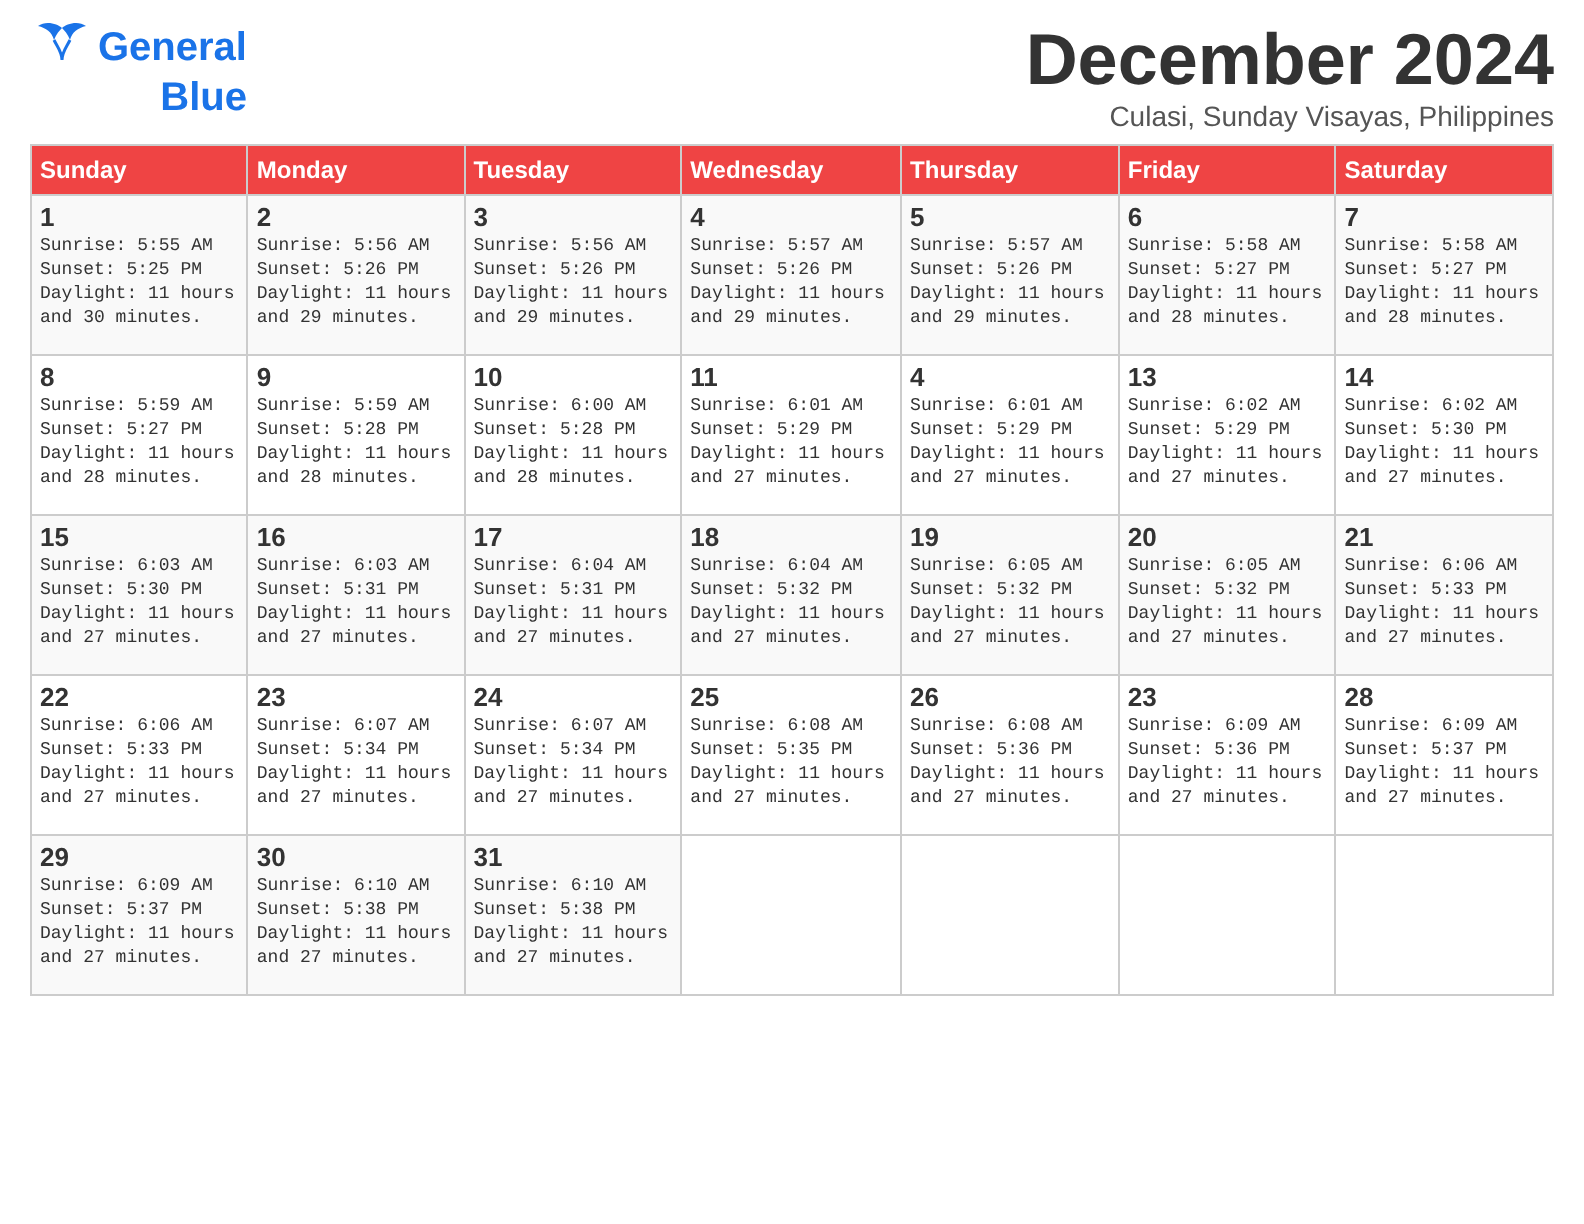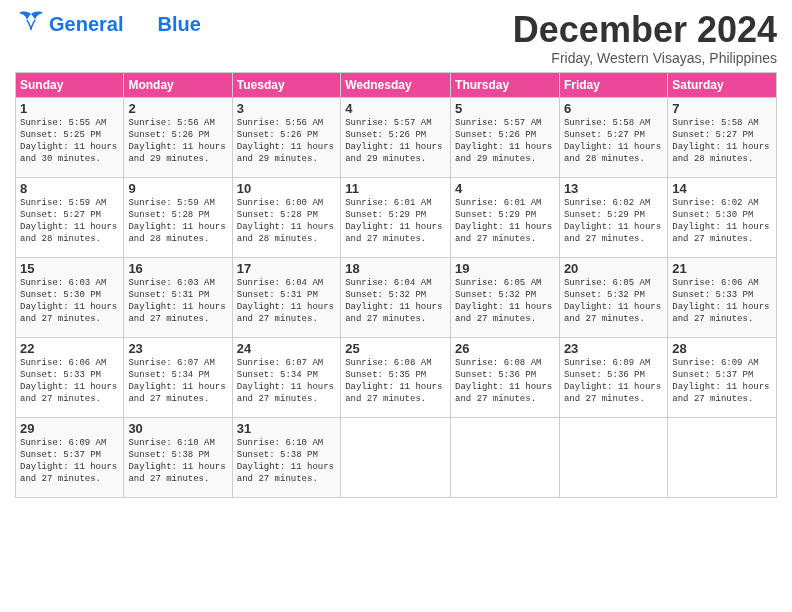--- a/index.html
+++ b/index.html
@@ -12,22 +12,22 @@
       padding: 10px 15px;
     }
     .header-area {
       display: flex;
       justify-content: space-between;
       align-items: flex-start;
       margin-bottom: 6px;
     }
     .logo {
       display: flex;
-      flex-direction: row;
-      align-items: center;
+      flex-direction: column;
+      align-items: flex-end;
     }
     .logo-row {
       display: flex;
       align-items: center;
       gap: 2px;
     }
     .title-area {
       text-align: right;
     }
     .month-title {
@@ -40,21 +40,21 @@
     .subtitle {
       font-size: 14px;
       color: #555;
     }
     table {
       width: 100%;
       border-collapse: collapse;
       font-size: 9.5px;
     }
     thead tr th {
-      background: #ec4899;
+      background: #ef4444;
       color: #fff;
       padding: 5px 4px;
       text-align: left;
       font-size: 12px;
       font-weight: bold;
       border: 1px solid #ccc;
     }
     tbody tr td {
       border: 1px solid #ccc;
       vertical-align: top;
@@ -93,21 +93,21 @@
         <path d="M16 4 C18 2, 24 0, 28 3 C24 4, 21 6, 20 10 C19 7, 17 5, 16 4Z" fill="#1a73e8"></path>
         <path d="M16 4 C14 2, 8 0, 4 3 C8 4, 11 6, 12 10 C13 7, 15 5, 16 4Z" fill="#1a73e8"></path>
         <path d="M12 10 C14 14, 16 16, 16 20 C16 16, 18 14, 20 10" fill="none" stroke="#1a73e8" stroke-width="1.5"></path>
       </svg>
       <span style="font-size:20px;font-weight:bold;color:#1a73e8;">General</span>
     </div>
     <span style="font-size:20px;font-weight:bold;color:#1a73e8;margin-left:34px;">Blue</span>
   </div>
   <div class="title-area">
     <div class="month-title">December 2024</div>
-    <div class="subtitle">Friday, Western Visayas, Philippines</div>
+    <div class="subtitle">Culasi, Sunday Visayas, Philippines</div>
   </div>
 </div>
 
 <table>
   <thead>
     <tr>
     <th>Sunday</th>
         <th>Monday</th>
         <th>Tuesday</th>
         <th>Wednesday</th>

